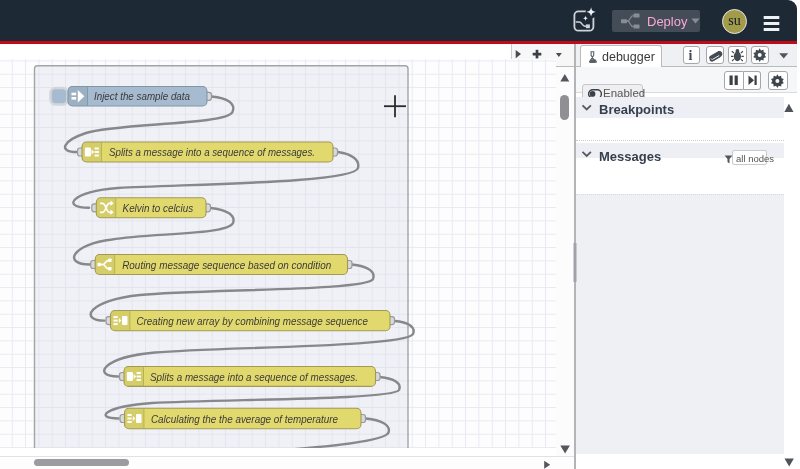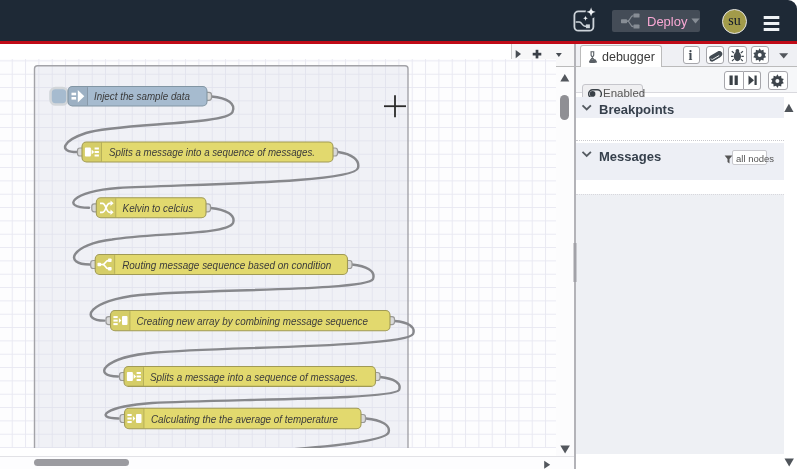--- a/index.html
+++ b/index.html
@@ -24,21 +24,21 @@
     border-bottom:1px solid #bbbbbb; }
   #tabActive { left:580px; top:45px; width:82px; height:23px; background:#fff;
     border:1px solid #bbbbbb; border-bottom:none; border-radius:3px 3px 0 0;
     font-size:12.5px; color:#3a3a3a; display:flex; align-items:center; padding-left:7px; }
   .sideBtn { position:absolute; background:#fff; border:1px solid #a6a6ab; border-radius:3px; }
   #dbgToolbar { left:576px; top:67px; width:221px; height:26px; background:#f6f7f9;
     border-bottom:1px solid #d9d9de; }
   #enabledBtn { left:582px; top:71.5px; width:61px; height:18px; background:#efeff1;
     border:1px solid #c6c6cc; border-radius:3px; font-size:11.5px; color:#555;margin-top:12px; }
   #bpBand { left:576px; top:97px; width:208px; height:20.5px; background:#edeff5; }
-  #msgBand { left:576px; top:143px; width:208px; height:37px; background:#edeff5; }
+  #msgBand { left:576px; top:143px; width:208px; height:15px; background:#edeff5; }
   .bandTxt { font-size:13px; font-weight:bold; color:#36404c; position:absolute; left:23px; top:4.5px; }
   #dotSep { left:576px; top:140px; width:208px; height:0; border-top:1px dotted #c9c9ce; }
   #msgGray { left:576px; top:193.5px; width:207.5px; height:260px; background:#eef0f4;
     border-top:1px dotted #d8d8dd; }
   #allNodes { left:731.5px; top:150px; width:35px; height:14.5px; background:#fff;
     border:1px solid #c9c9ce; border-radius:2px; font-size:9.5px; color:#555; white-space:nowrap;
     display:flex; align-items:flex-end; justify-content:center; }
   #deployBtn { left:612px; top:10px; width:88px; height:22px; background:#444c57;
     border-radius:2px; color:#f9a8d4; font-size:13px; }
   #avatar { left:722px; top:8.5px; width:25px; height:25px; border-radius:50%;

